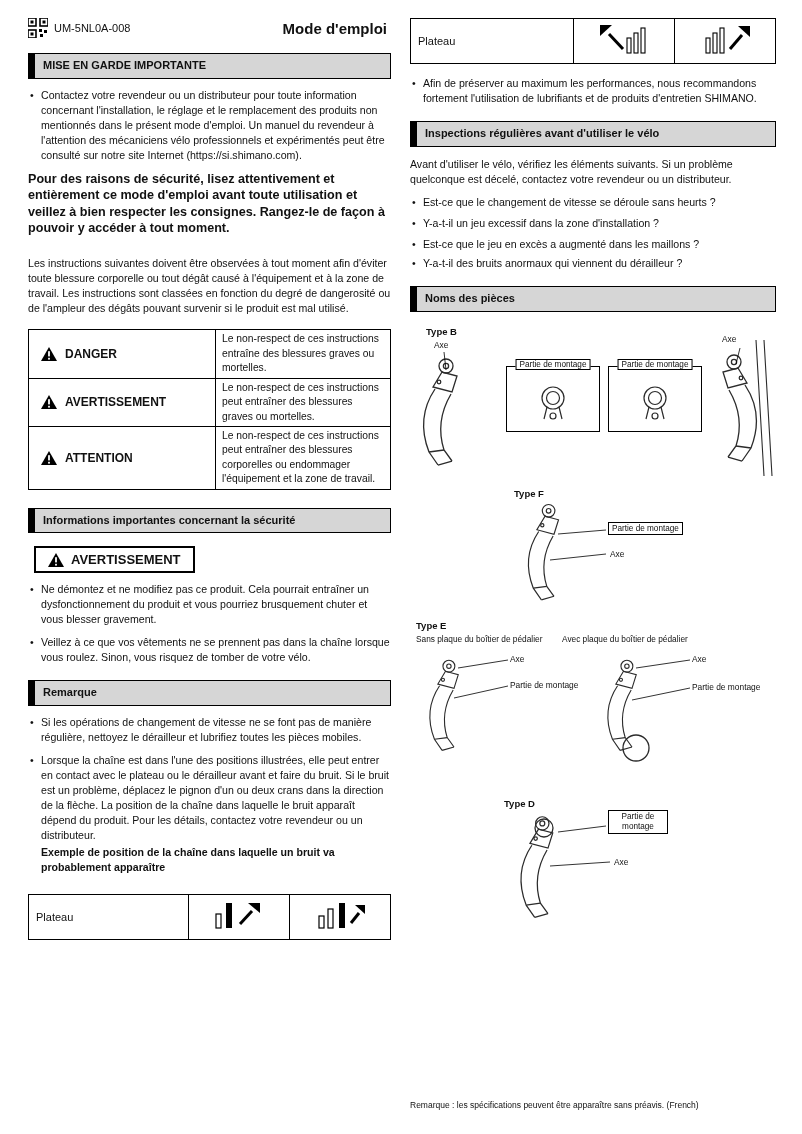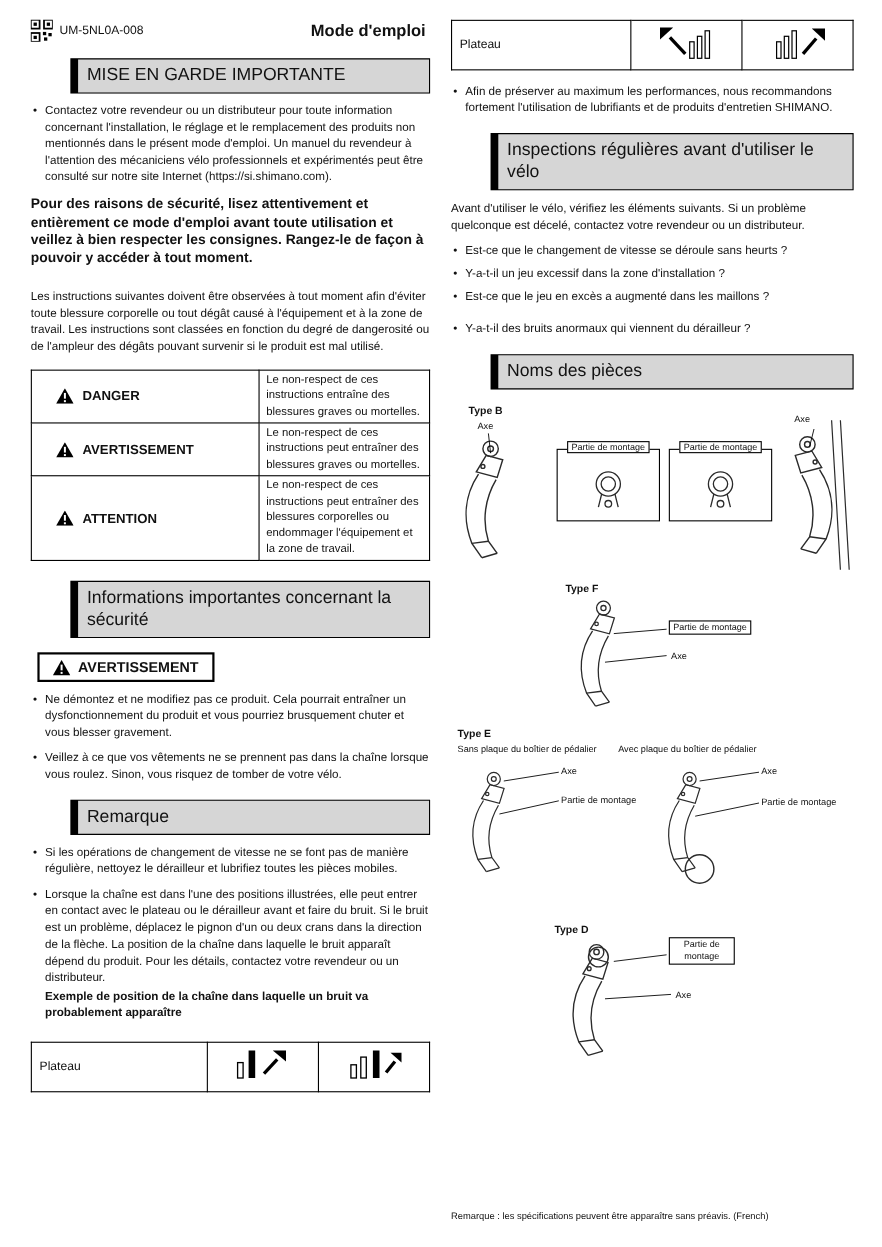--- a/index.html
+++ b/index.html
@@ -12,35 +12,35 @@
 
   
   .doc-row{display:flex;align-items:center;gap:6px;}
   .doc-num{font-size:11px;}
   .doc-type{margin-left:auto;font-weight:bold;font-size:15px;padding-right:4px;}
   .banner{margin-top:6px;background:#000;color:#fff;font-weight:bold;font-size:21px;
           text-align:center;padding:5px 0 7px 0;letter-spacing:.3px;}
 
   
   .sec-h{margin-top:15px;background:#d6d6d6;border:1px solid #000;border-left:7px solid #000;
-         font-weight:normal;font-size:16px;padding:5px 8px;line-height:1.25;margin-left:36px;}
+         font-weight:bold;font-size:11px;padding:5px 8px;line-height:1.25;}
 
   
   .bullets{margin:9px 0 0 0;padding:0 0 0 13px;list-style:none;}
   .bullets li{position:relative;font-size:10.6px;line-height:1.42;margin-bottom:8px;}
   .bullets li::before{content:"\2022";position:absolute;left:-11px;top:0;}
   .p-bold{font-size:12.6px;font-weight:bold;line-height:1.3;margin-top:7px;}
   .p-body{font-size:10.6px;line-height:1.42;margin-top:20px;}
   .bold-note{font-size:10.6px;font-weight:bold;line-height:1.42;margin:2px 0 0 13px;}
 
   
   table{border-collapse:collapse;}
   .sev-table{margin-top:13px;width:100%;}
   .sev-table td{border:1px solid #000;vertical-align:middle;}
-  .sev-label{width:162px;padding:6px 22px;}
+  .sev-label{width:162px;padding:6px 12px;}
   .sev-label .cellflex{display:flex;align-items:center;gap:8px;font-weight:bold;font-size:12px;}
   .sev-text{font-size:10.3px;padding:2px 6px;line-height:1.4;}
 
   
   .warn-box{display:inline-flex;align-items:center;gap:7px;border:2px solid #000;
             padding:4px 12px;font-weight:bold;font-size:13px;margin:13px 0 0 6px;background:#fff;}
 
   
   .icon-table{width:100%;}
   .icon-table td{border:1px solid #000;height:42px;vertical-align:middle;}
@@ -245,21 +245,21 @@
       <li>Afin de préserver au maximum les performances, nous recommandons fortement l'utilisation de lubrifiants et de produits d'entretien SHIMANO.</li>
     </ul>
 
     <div class="sec-h">Inspections régulières avant d'utiliser le vélo</div>
 
     <div class="p-body" style="margin-top:10px">Avant d'utiliser le vélo, vérifiez les éléments suivants. Si un problème quelconque est décelé, contactez votre revendeur ou un distributeur.</div>
 
     <ul class="bullets" style="margin-top:8px">
       <li style="margin-bottom:6px">Est-ce que le changement de vitesse se déroule sans heurts ?</li>
       <li style="margin-bottom:6px">Y-a-t-il un jeu excessif dans la zone d'installation ?</li>
-      <li style="margin-bottom:14px">Est-ce que le jeu en excès a augmenté dans les maillons ?</li>
+      <li style="margin-bottom:4px">Est-ce que le jeu en excès a augmenté dans les maillons ?</li>
       <li style="margin-bottom:6px">Y-a-t-il des bruits anormaux qui viennent du dérailleur ?</li>
     </ul>
 
     <div class="sec-h">Noms des pièces</div>
 
     <div class="diagram" style="height:152px;margin-top:14px">
       <svg class="diag-svg" width="366" height="152" viewBox="0 0 366 152">
         <use href="#fd-art" transform="translate(2,28)"></use>
         <path d="M34 26 L36 44" stroke="#000" stroke-width="0.8" fill="none"></path>
         <use href="#fd-art" transform="translate(358,24) scale(-1,1)"></use>

